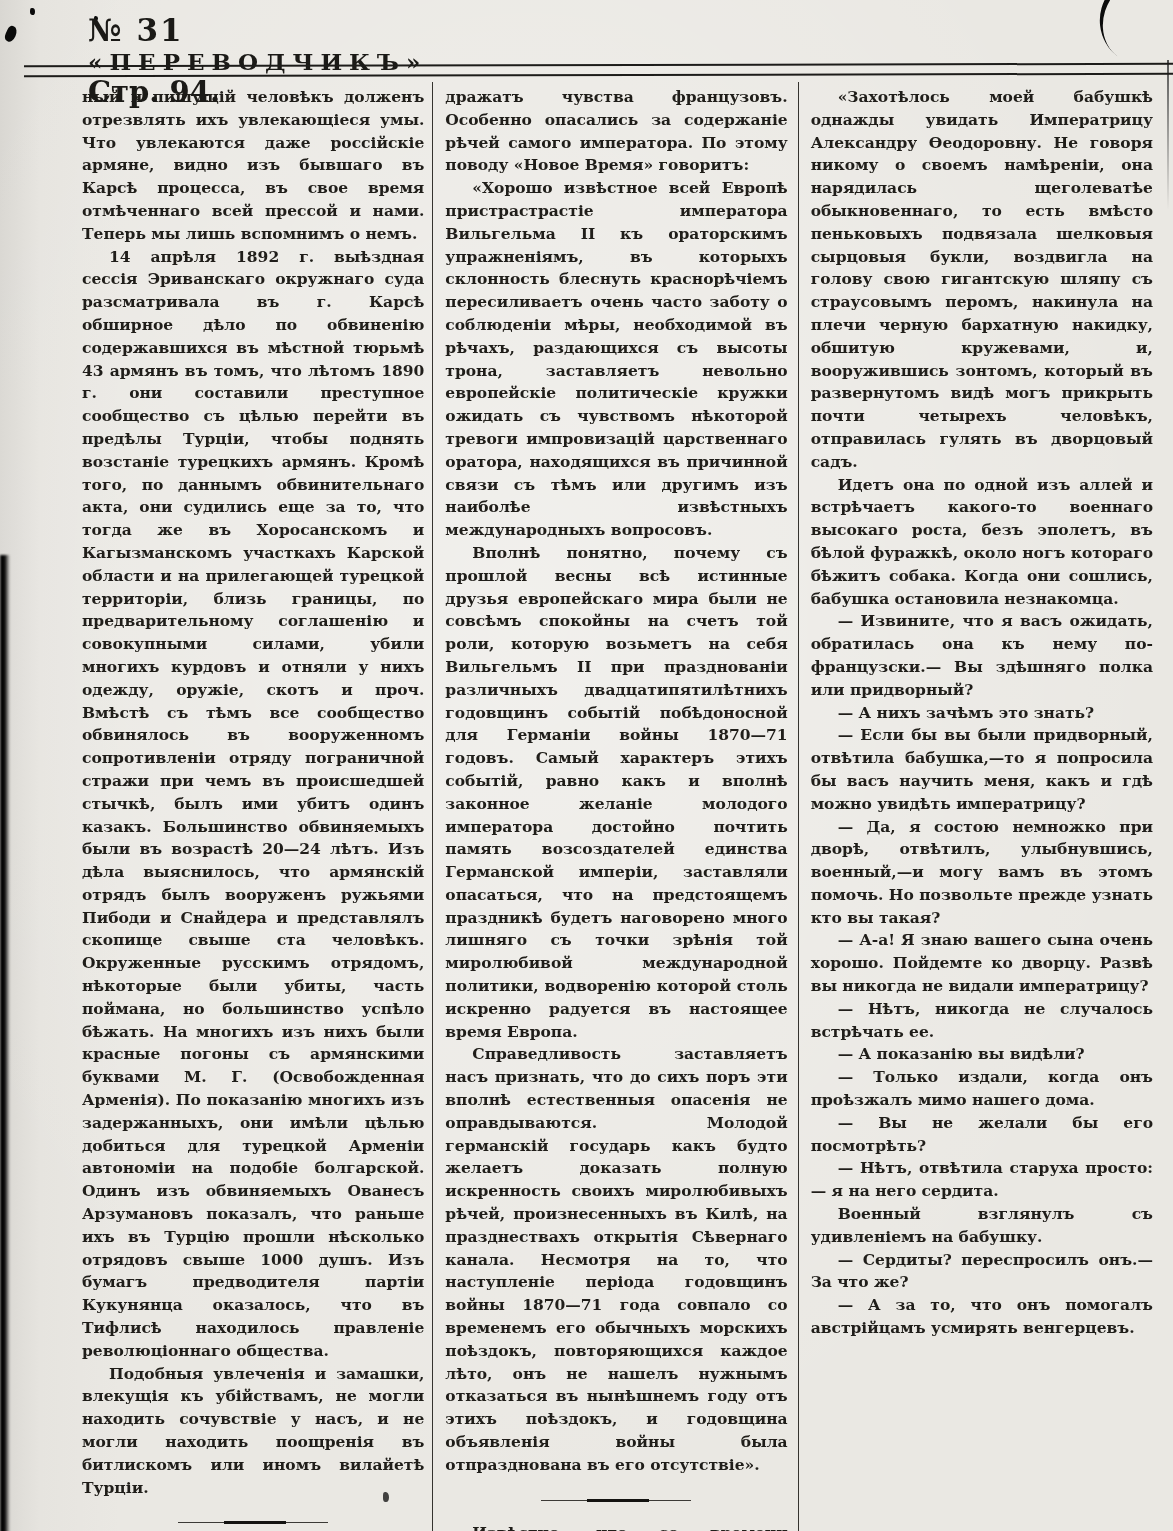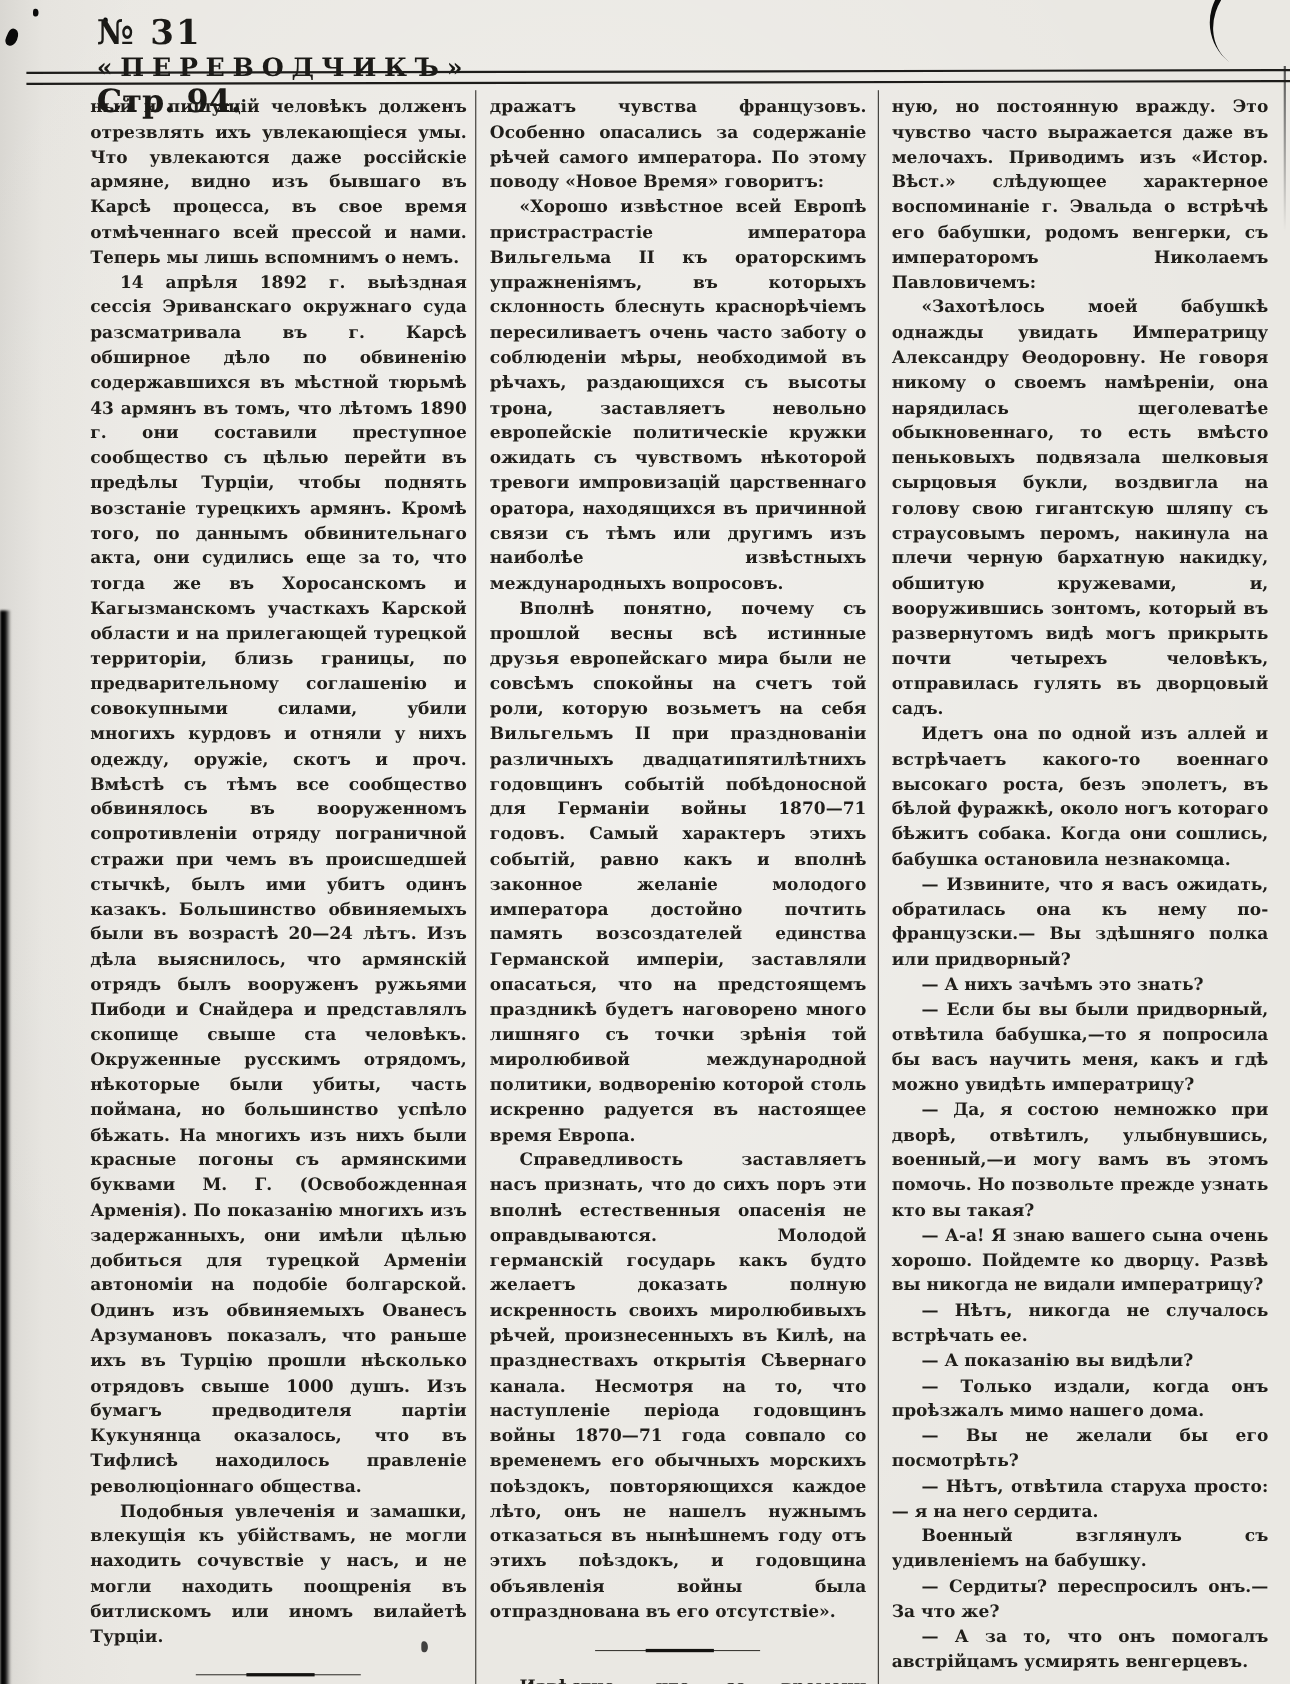--- a/index.html
+++ b/index.html
@@ -82,21 +82,20 @@
       </div>
     <div class="col mid">
         <p class="para noindent">дражатъ чувства французовъ. Особенно опасались за содержаніе рѣчей самого императора. По этому поводу «Новое Время» говоритъ:</p>
         <p class="para">«Хорошо извѣстное всей Европѣ пристрастрастіе императора Вильгельма II къ ораторскимъ упражненіямъ, въ которыхъ склонность блеснуть краснорѣчіемъ пересиливаетъ очень часто заботу о соблюденіи мѣры, необходимой въ рѣчахъ, раздающихся съ высоты трона, заставляетъ невольно европейскіе политическіе кружки ожидать съ чувствомъ нѣкоторой тревоги импровизацій царственнаго оратора, находящихся въ причинной связи съ тѣмъ или другимъ изъ наиболѣе извѣстныхъ международныхъ вопросовъ.</p>
         <p class="para">Вполнѣ понятно, почему съ прошлой весны всѣ истинные друзья европейскаго мира были не совсѣмъ спокойны на счетъ той роли, которую возьметъ на себя Вильгельмъ II при празднованіи различныхъ двадцатипятилѣтнихъ годовщинъ событій побѣдоносной для Германіи войны 1870—71 годовъ. Самый характеръ этихъ событій, равно какъ и вполнѣ законное желаніе молодого императора достойно почтить память возсоздателей единства Германской имперіи, заставляли опасаться, что на предстоящемъ праздникѣ будетъ наговорено много лишняго съ точки зрѣнія той миролюбивой международной политики, водворенію которой столь искренно радуется въ настоящее время Европа.</p>
         <p class="para">Справедливость заставляетъ насъ признать, что до сихъ поръ эти вполнѣ естественныя опасенія не оправдываются. Молодой германскій государь какъ будто желаетъ доказать полную искренность своихъ миролюбивыхъ рѣчей, произнесенныхъ въ Килѣ, на празднествахъ открытія Сѣвернаго канала. Несмотря на то, что наступленіе періода годовщинъ войны 1870—71 года совпало со временемъ его обычныхъ морскихъ поѣздокъ, повторяющихся каждое лѣто, онъ не нашелъ нужнымъ отказаться въ нынѣшнемъ году отъ этихъ поѣздокъ, и годовщина объявленія войны была отпразднована въ его отсутствіе».</p>
         <div class="sep"></div>
         <p class="para">Извѣстно, что со времени Венгерской кампаніи 1848 г., когда императоръ Николай I помогъ Австріи усмирить возставшихъ венгровъ, послѣдніе питаютъ къ Россіи безсиль-</p>
       </div>
     <div class="col">
-        <p class="para noindent">ную, но постоянную вражду. Это чувство часто выражается даже въ мелочахъ. Приводимъ изъ «Истор. Вѣст.» слѣдующее характерное воспоминаніе г. Эвальда о встрѣчѣ его бабушки, родомъ венгерки, съ императоромъ Николаемъ Павловичемъ:</p>
         <p class="para">«Захотѣлось моей бабушкѣ однажды увидать Императрицу Александру Ѳеодоровну. Не говоря никому о своемъ намѣреніи, она нарядилась щеголеватѣе обыкновеннаго, то есть вмѣсто пеньковыхъ подвязала шелковыя сырцовыя букли, воздвигла на голову свою гигантскую шляпу съ страусовымъ перомъ, накинула на плечи черную бархатную накидку, обшитую кружевами, и, вооружившись зонтомъ, который въ развернутомъ видѣ могъ прикрыть почти четырехъ человѣкъ, отправилась гулять въ дворцовый садъ.</p>
         <p class="para">Идетъ она по одной изъ аллей и встрѣчаетъ какого-то военнаго высокаго роста, безъ эполетъ, въ бѣлой фуражкѣ, около ногъ котораго бѣжитъ собака. Когда они сошлись, бабушка остановила незнакомца.</p>
         <p class="para">— Извините, что я васъ ожидать, обратилась она къ нему по-французски.— Вы здѣшняго полка или придворный?</p>
         <p class="para">— А нихъ зачѣмъ это знать?</p>
         <p class="para">— Если бы вы были придворный, отвѣтила бабушка,—то я попросила бы васъ научить меня, какъ и гдѣ можно увидѣть императрицу?</p>
         <p class="para">— Да, я состою немножко при дворѣ, отвѣтилъ, улыбнувшись, военный,—и могу вамъ въ этомъ помочь. Но позвольте прежде узнать кто вы такая?</p>
         <p class="para">— А-а! Я знаю вашего сына очень хорошо. Пойдемте ко дворцу. Развѣ вы никогда не видали императрицу?</p>
         <p class="para">— Нѣтъ, никогда не случалось встрѣчать ее.</p>
         <p class="para">— А показанію вы видѣли?</p>
         <p class="para">— Только издали, когда онъ проѣзжалъ мимо нашего дома.</p>

